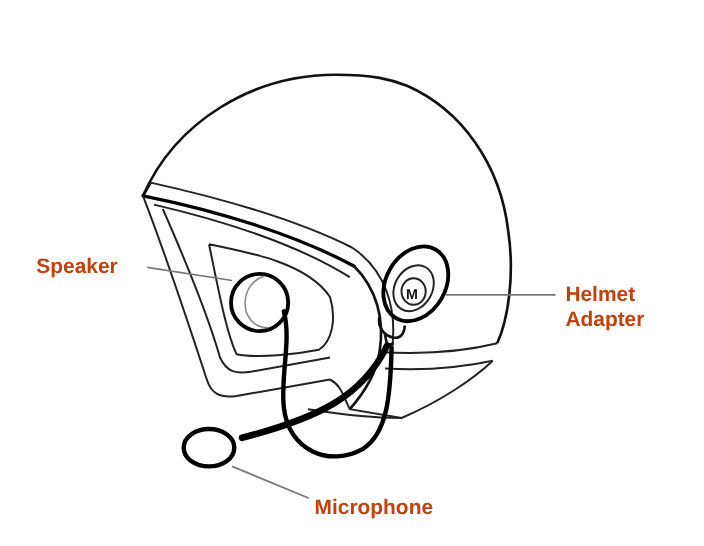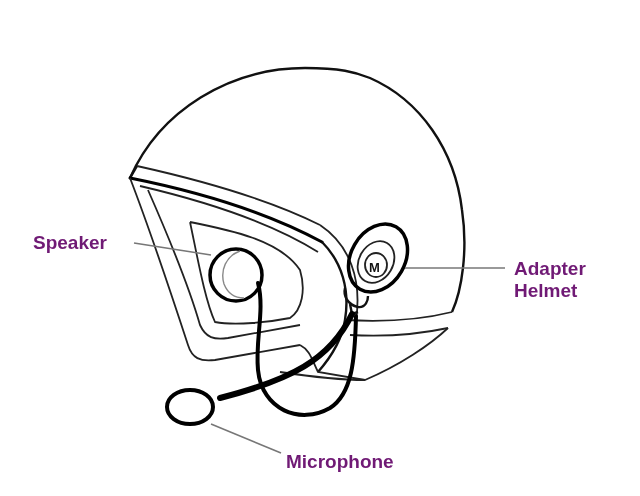--- a/index.html
+++ b/index.html
@@ -1,18 +1,18 @@
 <!DOCTYPE html>
 <html><head>
   <meta charset="utf-8">
   <style>
     html, body { margin: 0; padding: 0; background: #ffffff; }
     body { width: 640px; height: 496px; position: relative; overflow: hidden; font-family: "Liberation Sans", sans-serif; }
     #diagram { position: absolute; left: 0; top: 0; width: 640px; height: 496px; }
-    .label { position: absolute; font-family: "Liberation Sans", sans-serif; font-weight: bold; font-size: 19px; color: #701a75; line-height: 22px; white-space: nowrap; }
+    .label { position: absolute; font-family: "Liberation Sans", sans-serif; font-weight: bold; font-size: 19px; color: #c2410c; line-height: 22px; white-space: nowrap; }
     #lbl-speaker { left: 33px; top: 232px; }
     #lbl-adapter { left: 514px; top: 258px; }
     #lbl-mic { left: 286px; top: 451px; text-align: center; }
     .thin { stroke: #222; stroke-width: 1.8; fill: none; }
     .mid { stroke: #111; stroke-width: 2.4; fill: none; }
     .thick { stroke: #000; stroke-width: 4; fill: none; stroke-linecap: round; }
     .leader { stroke: #777; stroke-width: 1.6; fill: none; }
     .gray { stroke: #888; stroke-width: 1.4; fill: none; }
   </style>
 </head>
@@ -67,16 +67,16 @@
     <ellipse class="thick" style="stroke-width:4" cx="190" cy="407" rx="23" ry="17"></ellipse>
   </g>
 
   <line class="leader" x1="134" y1="243" x2="211" y2="255"></line>
   <line class="leader" x1="405" y1="268" x2="505" y2="268"></line>
   <line class="leader" x1="211" y1="424" x2="281" y2="453"></line>
 </svg>
 
 <div class="label" id="lbl-speaker">Speaker</div>
 <div class="label" id="lbl-adapter">
+  <div>Helmet</div>
   <div>Adapter</div>
-  <div>Helmet</div>
 </div>
 <div class="label" id="lbl-mic">Microphone</div>
 
 </body></html>

